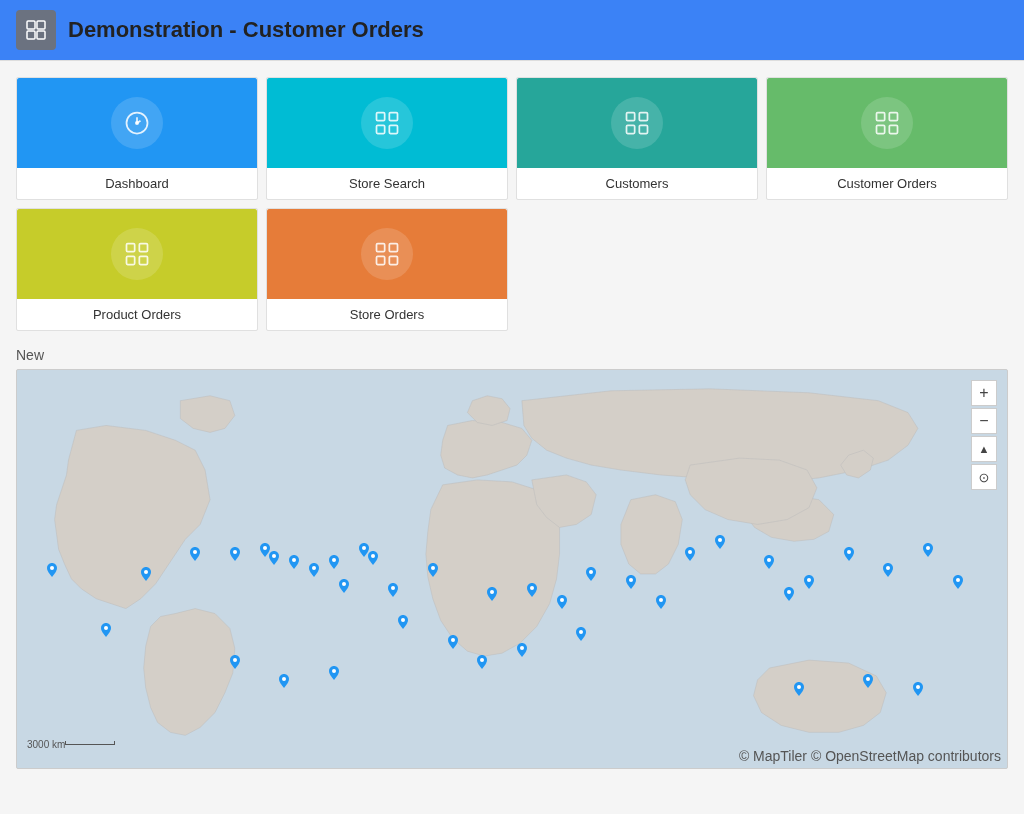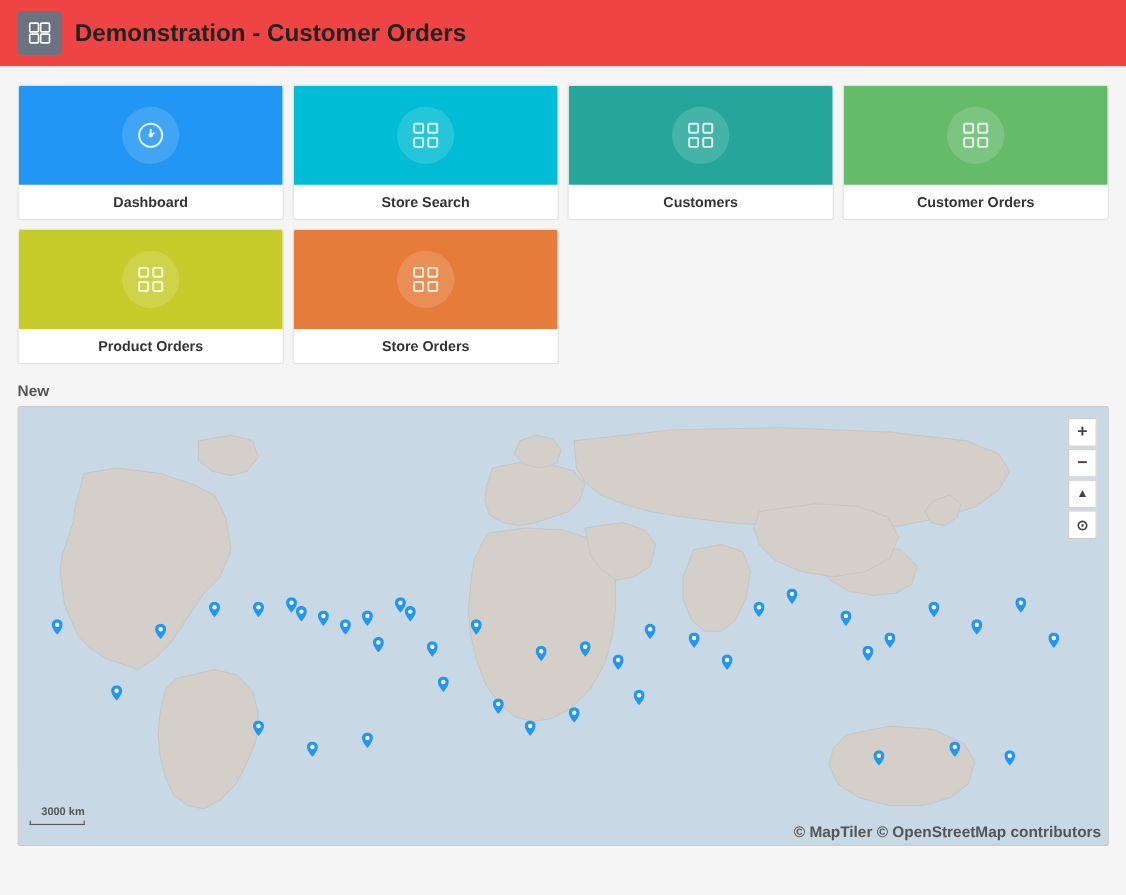--- a/index.html
+++ b/index.html
@@ -1,21 +1,21 @@
 <!DOCTYPE html>
 <html><head>
   <meta charset="utf-8">
   <style>
     * { box-sizing: border-box; margin: 0; padding: 0; }
     body { font-family: Arial, sans-serif; background: #f5f5f5; }
 
     .header {
       display: flex;
       align-items: center;
-      background: #ef4444;
+      background: #3b82f6;
       padding: 10px 16px;
       border-bottom: 1px solid #ddd;
     }
     .header-icon {
       width: 40px;
       height: 40px;
       background: #6b7280;
       border-radius: 4px;
       display: flex;
       align-items: center;
@@ -24,21 +24,20 @@
       flex-shrink: 0;
     }
     .header-title {
       font-size: 22px;
       font-weight: bold;
       color: #222;
     }
 
     .main-content {
       padding: 16px;
-      font-weight: bold;
     }
 
     .tiles-grid {
       display: grid;
       grid-template-columns: repeat(4, 1fr);
       gap: 8px;
       margin-bottom: 16px;
     }
 
     .tile {
@@ -141,22 +140,22 @@
       user-select: none;
     }
 
     .map-scale {
       position: absolute;
       bottom: 18px;
       left: 10px;
       font-size: 10px;
       color: #555;
       display: flex;
-      flex-direction: column;
-      align-items: flex-end;
+      flex-direction: row;
+      align-items: flex-start;
     }
 
     .map-scale-bar {
       width: 50px;
       height: 4px;
       border: 1px solid #555;
       border-top: none;
       margin-top: 2px;
     }
 

